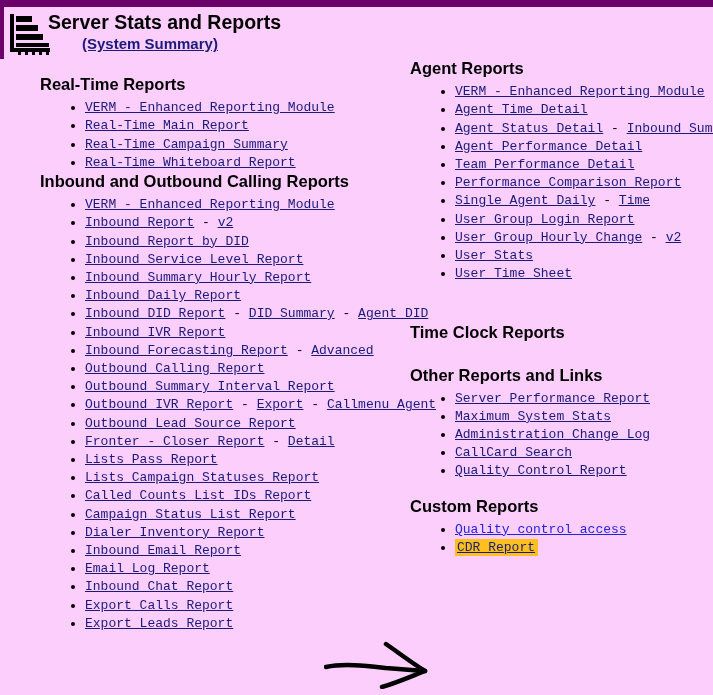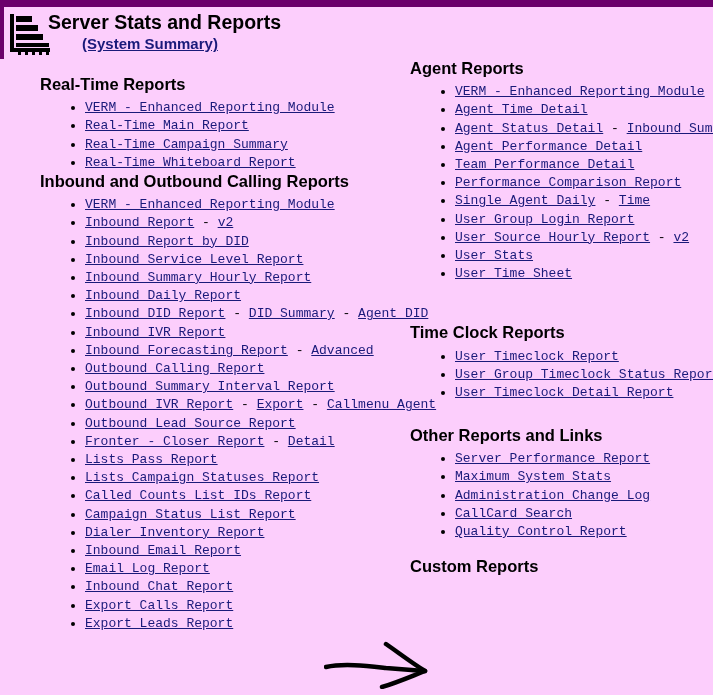--- a/index.html
+++ b/index.html
@@ -204,45 +204,44 @@
         <h2 class="section-title">Agent Reports</h2>
         <ul class="links">
           <li><a href="#">VERM - Enhanced Reporting Module</a></li>
           <li><a href="#">Agent Time Detail</a></li>
           <li><a href="#">Agent Status Detail</a> <span class="sep"> - </span> <a href="#">Inbound Summary</a></li>
           <li><a href="#">Agent Performance Detail</a></li>
           <li><a href="#">Team Performance Detail</a></li>
           <li><a href="#">Performance Comparison Report</a></li>
           <li><a href="#">Single Agent Daily</a> <span class="sep"> - </span> <a href="#">Time</a></li>
           <li><a href="#">User Group Login Report</a></li>
-          <li><a href="#">User Source Hourly Report</a> <span class="sep"> - </span> <a href="#">v2</a></li>
+          <li><a href="#">User Group Hourly Change</a> <span class="sep"> - </span> <a href="#">v2</a></li>
           <li><a href="#">User Stats</a></li>
           <li><a href="#">User Time Sheet</a></li>
         </ul>
       </div>
       <div class="block" style="margin-top: 40px;">
         <h2 class="section-title">Time Clock Reports</h2>
-        <ul class="links">
-          <li><a href="#">User Timeclock Report</a></li>
-          <li><a href="#">User Group Timeclock Status Report</a></li>
-          <li><a href="#">User Timeclock Detail Report</a></li>
-        </ul>
       </div>
       <div class="block" style="margin-top: 24px;">
         <h2 class="section-title">Other Reports and Links</h2>
         <ul class="links">
           <li><a href="#">Server Performance Report</a></li>
           <li><a href="#">Maximum System Stats</a></li>
           <li><a href="#">Administration Change Log</a></li>
           <li><a href="#">CallCard Search</a></li>
           <li><a href="#">Quality Control Report</a></li>
         </ul>
       </div>
       <div class="block" style="margin-top: 16px;">
         <h2 class="section-title">Custom Reports</h2>
+        <ul class="links">
+          <li><a href="#" class="unvisited">Quality control access</a></li>
+          <li><span class="hl"><a href="#">CDR Report</a></span></li>
+        </ul>
       </div>
     </div>
 </div>
 
 <svg class="arrow" viewBox="0 0 116 48" xmlns="http://www.w3.org/2000/svg">
   <path d="M2 26 C 20 22, 44 25, 62 27 L 100 30" stroke="#000" stroke-width="4.5" fill="none" stroke-linecap="round"></path>
   <path d="M62 3 C 75 12, 88 22, 101 30" stroke="#000" stroke-width="4.5" fill="none" stroke-linecap="round"></path>
   <path d="M58 46 C 72 42, 88 35, 101 30" stroke="#000" stroke-width="4.5" fill="none" stroke-linecap="round"></path>
 </svg>
 

